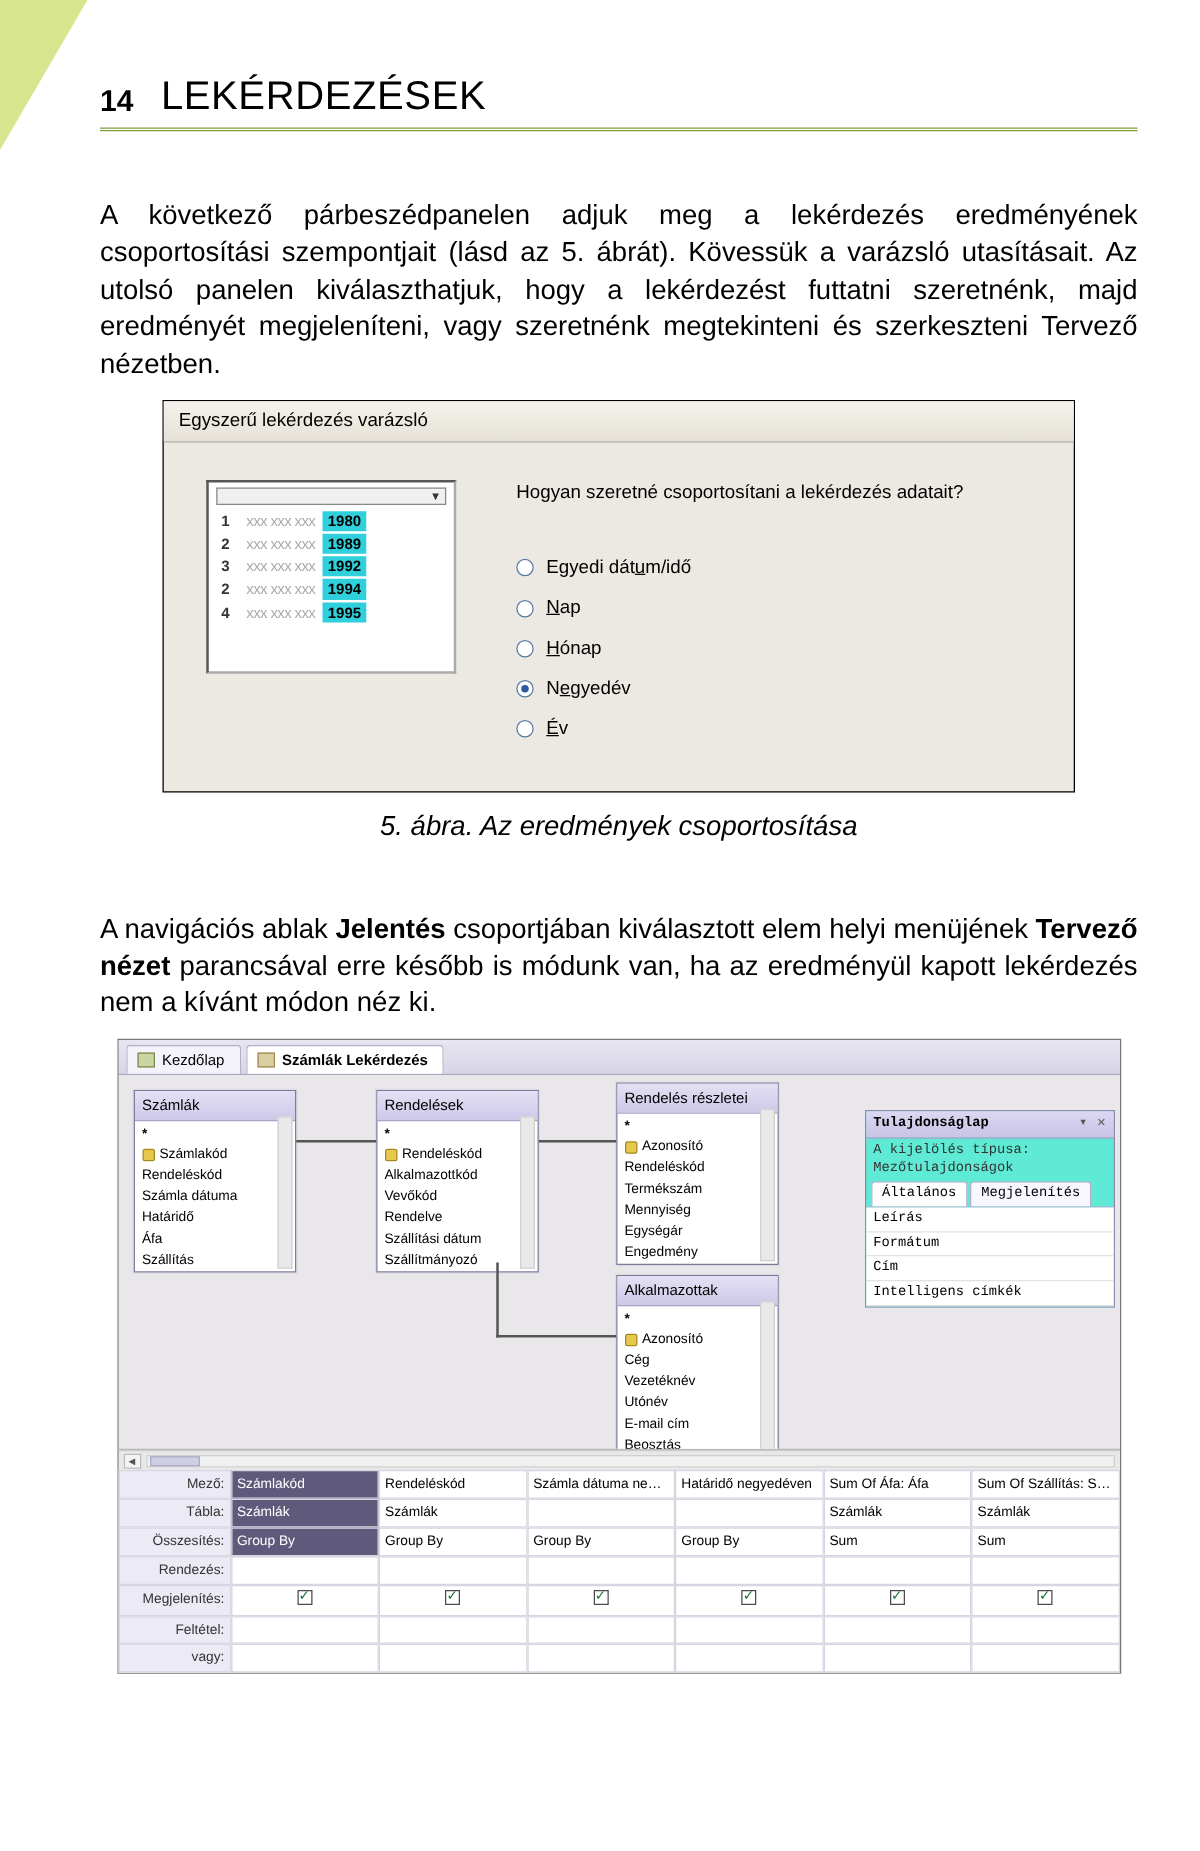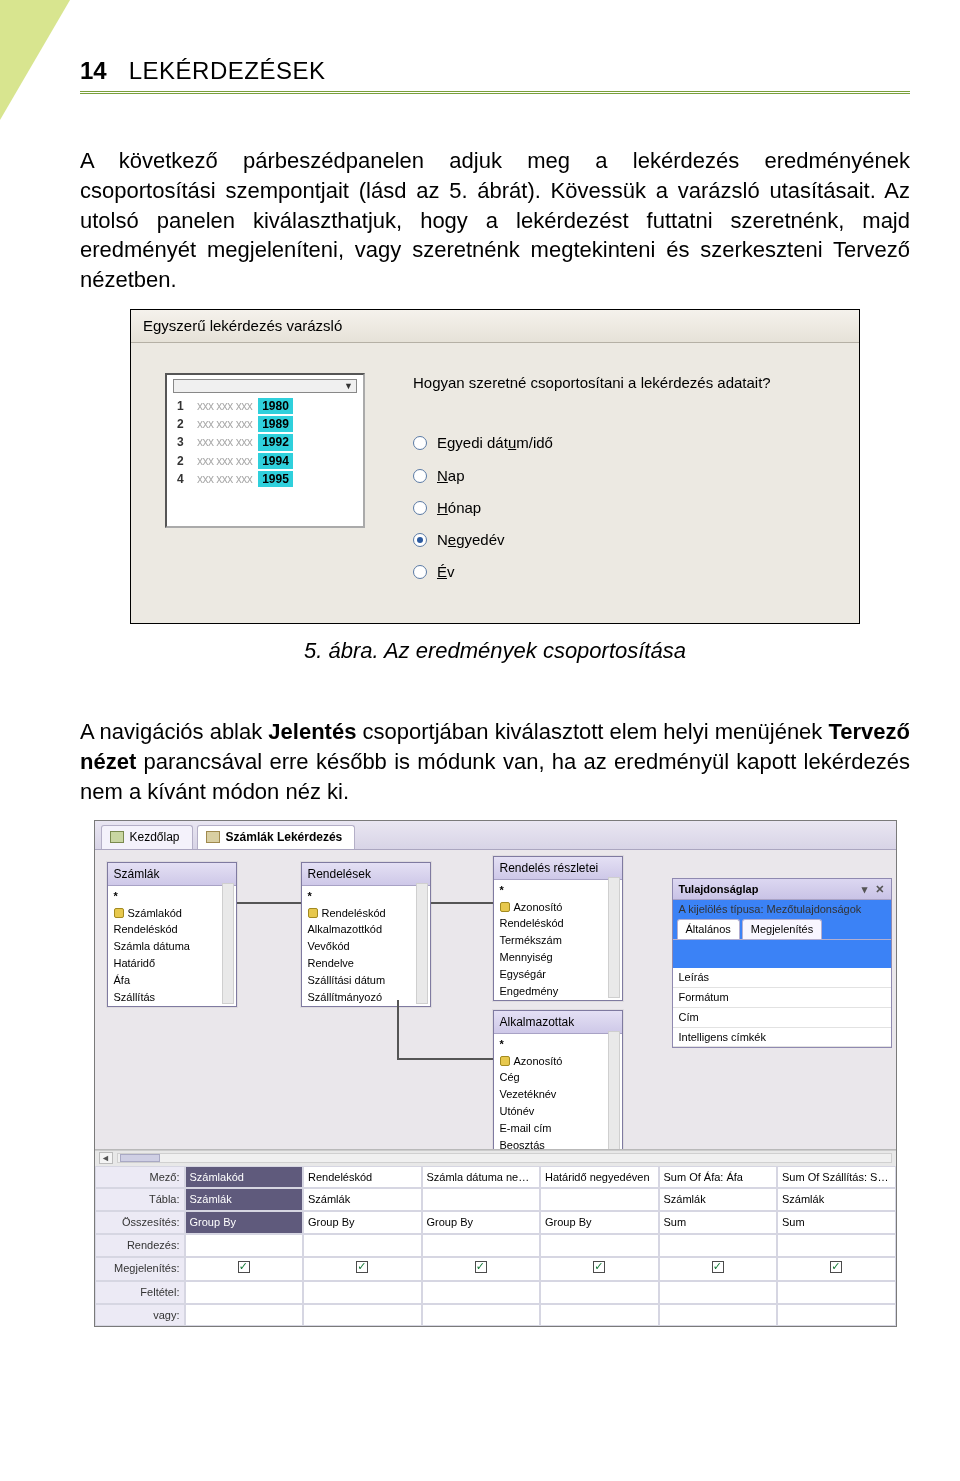--- a/index.html
+++ b/index.html
@@ -19,21 +19,21 @@
     border-top:120px solid #d8e58f;
     border-right:70px solid transparent;
   }
   .header-area { padding-top:55px; }
   .header-line {
     display:flex; align-items:flex-end; gap:22px;
     border-bottom:3px double #7ba03b;
     padding-bottom:4px;
   }
   .page-num { font-weight:bold; font-size:24px; }
-  .chapter-title { font-size:24px; letter-spacing:0.5px; }
+  .chapter-title { font-size:32px; letter-spacing:0.5px; }
 
   .body-text { margin-top:52px; text-align:justify; }
   .body-text p { margin:0 0 0 0; }
 
   .figure { margin:14px auto 12px auto; text-align:center; }
   .caption { font-style:italic; text-align:center; margin:8px 0 16px 0; font-size:22px; }
 
   
   .wizard {
     width:730px; margin:0; text-align:left;
@@ -116,34 +116,34 @@
   }
   .tablebox ul { list-style:none; margin:0; padding:2px 4px 6px 4px; max-height:120px; overflow:hidden;}
   .tablebox li { font-size:11px; padding:1px 2px; display:flex; align-items:center; gap:4px;}
   .tablebox li.star{ font-weight:bold;}
   .keyicon{ width:10px;height:10px; background:#e7c84d; border:1px solid #a38a20; border-radius:2px; }
   .tablebox .scrollhint{
     position:absolute; right:2px; top:20px; bottom:2px; width:12px;
     background:#e9e9e9; border:1px solid #cfcfcf;
   }
   .propsheet{
-    position:absolute; right:4px; top:28px; width:220px;
-    background:#3b82f6; border:1px solid #8f89b0; font-size:11px;
+    position:absolute; right:4px; top:28px; width:200px;
+    background:#5eead4; border:1px solid #8f89b0; font-size:11px;font-family:Liberation Mono, monospace;
   }
   .propsheet .ph{
     display:flex; justify-content:space-between; align-items:center;
     background:linear-gradient(#dcd7f1,#c9c3e6); padding:3px 6px;
     border-bottom:1px solid #a8a2c5; font-weight:bold;
   }
   .propsheet .phx{ cursor:default; color:#555;}
   .propsheet .sub{ padding:2px 6px; color:#333;}
   .propsheet .ptabs{ display:flex; border-bottom:1px solid #b3aed0; padding:0 4px;}
   .propsheet .ptab{ padding:2px 8px; border:1px solid #b3aed0; border-bottom:none; background:#f8f6ff; font-size:11px; border-radius:3px 3px 0 0; margin-right:2px;}
   .propsheet .ptab.active{ background:#fff;}
-  .propsheet .rows{ background:#fff;margin-top:28px;}
+  .propsheet .rows{ background:#fff;}
   .propsheet .prow{ border-bottom:1px solid #e2e2e2; padding:2px 6px;}
   .hscroll{
     height:16px; background:#e8e8e8; border-top:1px solid #ccc;
     display:flex; align-items:center; padding:0 4px; gap:4px;
   }
   .hscroll .arrow{ width:14px;height:12px;border:1px solid #bbb;background:#f4f4f4;text-align:center;font-size:9px;line-height:10px;color:#555;}
   .hscroll .track{ flex:1; height:10px; background:#f0f0f0; border:1px solid #d0d0d0; position:relative;}
   .hscroll .thumb{ position:absolute; left:2px; top:0; bottom:0; width:40px; background:#cfcfe4; border:1px solid #a9a9c4;}
 
   .grid {

